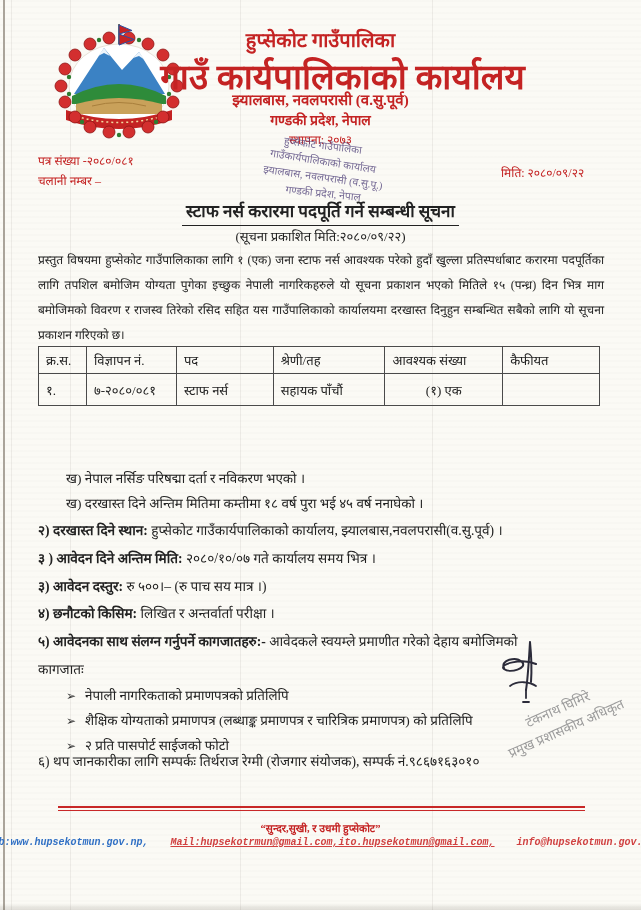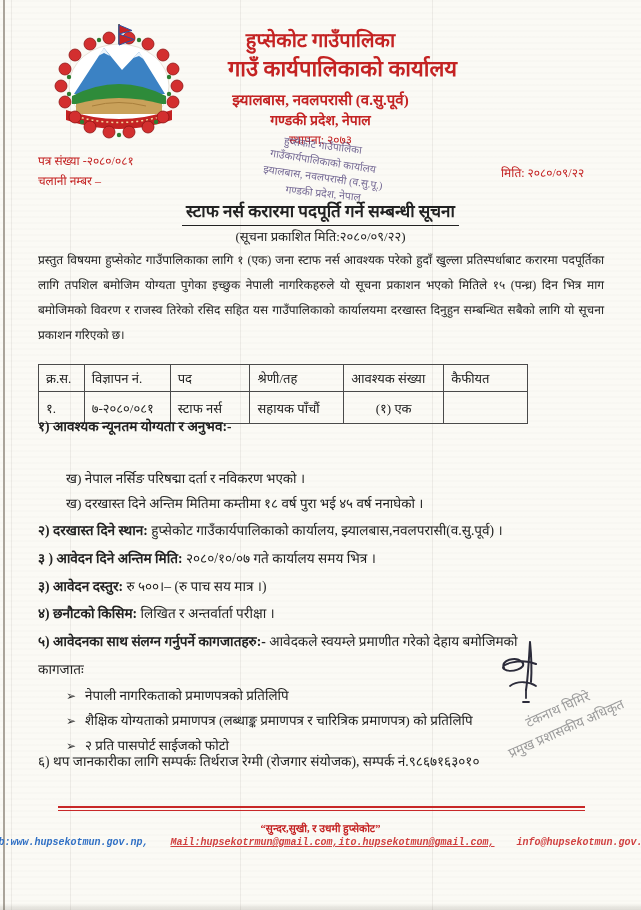--- a/index.html
+++ b/index.html
@@ -14,39 +14,39 @@
   .abs{position:absolute;}
   .red{color:#c42323;}
   .b{font-weight:bold;}
   .center{text-align:center;}
   
   .edge-line{position:absolute;top:0;bottom:0;width:2px;background:#aaa49a;left:3px;}
   .faint-line{position:absolute;top:0;bottom:0;width:1px;background:rgba(120,110,95,0.10);}
   .bottom-band{position:absolute;left:0;right:0;bottom:0;height:7px;background:linear-gradient(0deg,rgba(90,85,75,0.18),rgba(90,85,75,0));}
   
   .hdr-muni{left:0;right:0;top:26px;font-size:20px;}
-  .hdr-office{left:0;right:0;top:52px;font-size:22px;padding-left:44px;}
+  .hdr-office{left:0;right:0;top:52px;font-size:35px;padding-left:44px;}
   .hdr-addr{left:0;right:0;top:89px;font-size:15px;}
   .hdr-prov{left:0;right:0;top:110px;font-size:14px;}
   .hdr-est{left:0;right:0;top:131px;font-size:12px;}
   .meta{font-size:12px;}
   
   .stamp{left:243px;top:138px;width:160px;height:74px;color:#57497f;opacity:.82;font-size:10.5px;line-height:16px;text-align:center;}
   .stamp div{white-space:nowrap;}
   .stamp .s1{transform:rotate(7deg);}
   .stamp .s2{transform:rotate(9deg);}
   .stamp .s3{transform:rotate(8deg);}
   .stamp .s4{transform:rotate(6deg);}
   
   .title-wrap{left:0;right:0;top:199px;}
   .title{display:inline-block;font-size:17px;font-weight:bold;border-bottom:1.6px solid #222;padding:0 4px 3px;}
   .pub{left:0;right:0;top:227px;font-size:13px;}
   .body-par{left:38px;top:248px;width:566px;font-size:12px;line-height:25px;text-align:justify;}
   
-  table.vac{position:absolute;left:38px;top:364px;width:490px;border-collapse:collapse;font-size:13px;}
+  table.vac{position:absolute;left:38px;top:346px;width:562px;border-collapse:collapse;font-size:13px;}
   table.vac th,table.vac td{border:1px solid #4a4a4a;padding:2px 7px;text-align:left;font-weight:normal;vertical-align:middle;}
   table.vac th{height:22px;}
   table.vac td{height:27px;}
   .c-center{text-align:center !important;}
   
   .clause{font-size:13.6px;white-space:nowrap;}
   .sub{font-size:13.4px;white-space:nowrap;}
   .bullet-row{font-size:13.4px;white-space:nowrap;}
   .arrow{display:inline-block;margin-right:9px;font-size:12px;color:#333;}
   
@@ -171,24 +171,20 @@
       <td>१.</td>
       <td>७-२०८०/०८१</td>
       <td>स्टाफ नर्स</td>
       <td>सहायक पाँचौं</td>
       <td class="c-center">(१) एक</td>
       <td></td>
     </tr>
   </tbody>
     </table>
 
-  <div class="abs clause" style="left:38px;top:416px;">
-    <span class="b">१)</span>
-    <span class="b">आवश्यक न्यूनतम योग्यता र अनुभव:-</span>
-  </div>
   <div class="abs sub" style="left:66px;top:469px;">
     <span>ख)</span>
     <span>नेपाल नर्सिङ परिषद्मा दर्ता र नविकरण भएको ।</span>
   </div>
   <div class="abs sub" style="left:66px;top:494px;">
     <span>ख)</span>
     <span>दरखास्त दिने अन्तिम मितिमा कम्तीमा १८ वर्ष पुरा भई ४५ वर्ष ननाघेको ।</span>
   </div>
 
   <div class="abs clause" style="left:38px;top:520px;">

